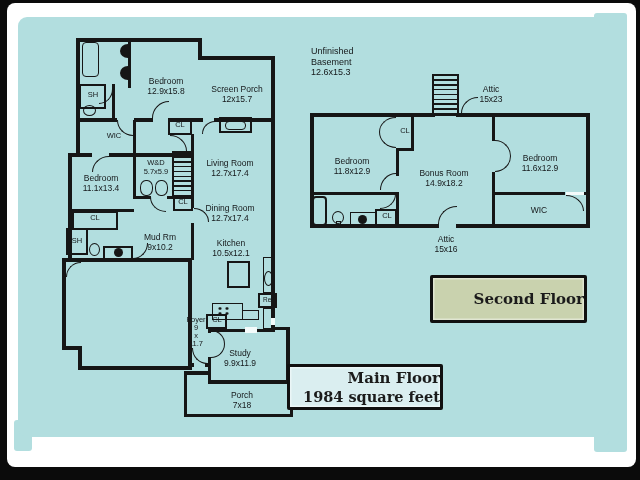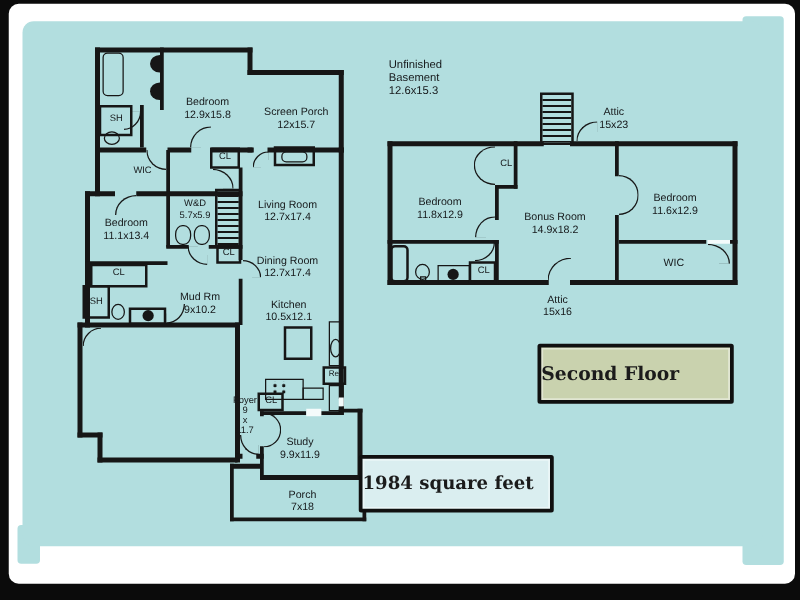--- a/index.html
+++ b/index.html
@@ -31,21 +31,21 @@
   .lbl.left  { text-align:left; font-size:9px; }
 
   .dot { position:absolute; background:#161616; border-radius:50%; }
   .halfsink { position:absolute; background:#161616; border-radius:9px 0 0 9px / 8px 0 0 8px; }
   .oval { border-radius:50%; }
   .soft { border-radius:45%; }
   .burners { position:absolute; background-image:radial-gradient(circle, #161616 1.1px, rgba(0,0,0,0) 1.6px);
     background-size:7px 5px; background-position:1.5px 1px; }
 
   .floorbox { position:absolute; box-sizing:border-box; border:3px solid #101010; border-radius:2px;
-    text-align:left; font-family:"DejaVu Serif","Liberation Serif",serif; font-weight:bold; color:#1b1b1b;
+    text-align:right; font-family:"DejaVu Serif","Liberation Serif",serif; font-weight:bold; color:#1b1b1b;
     display:flex; flex-direction:column; justify-content:center; box-shadow: inset 0 0 0 1.5px rgba(255,255,255,0.45); }
   .floorbox .t1 { font-size:15px; line-height:1.25; }
   .floorbox .t2 { font-size:14.5px; line-height:1.2; }
   .floorbox.second { background:#c9d2ae; }
   .floorbox.main   { background:#daeef0; }
 </style>
 </head>
 <body>
 
 <div id="stage">
@@ -226,15 +226,16 @@
 11.6x12.9</div>
   <div class="lbl" style="left:509px;top:205px;width:60px">WIC</div>
   <div class="lbl small" style="left:375px;top:212px;width:24px">CL</div>
   <div class="lbl" style="left:419px;top:234px;width:54px">Attic
 15x16</div>
 
   <div class="floorbox second" style="left:430px;top:275px;width:157px;height:48px">
     <div class="t1">Second Floor</div>
   </div>
   <div class="floorbox main" style="left:287px;top:364px;width:156px;height:46px">
+    <div class="t1">Main Floor</div>
     <div class="t2">1984 square feet</div>
   </div>
 </div>
 
 </body></html>

